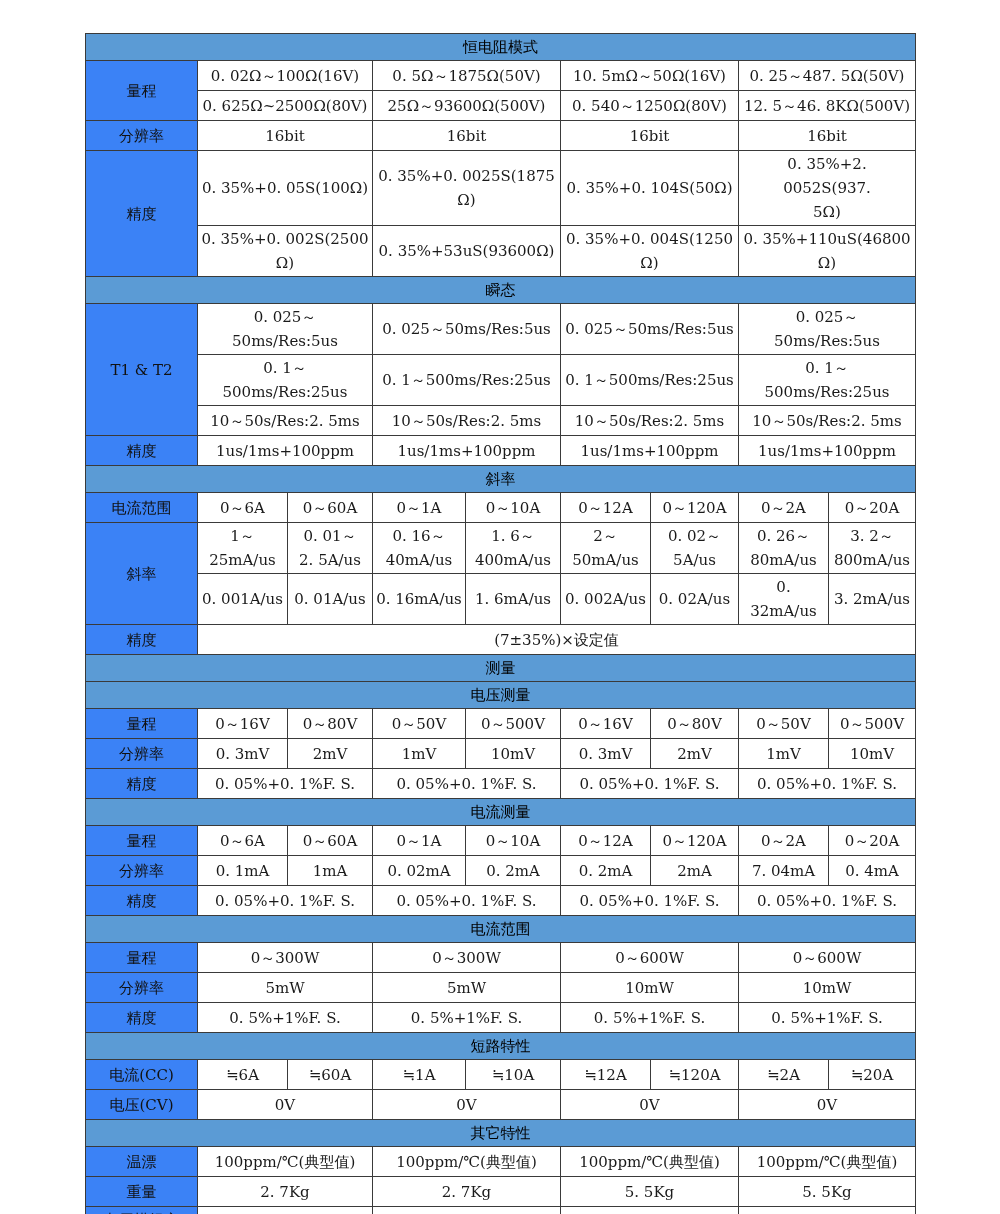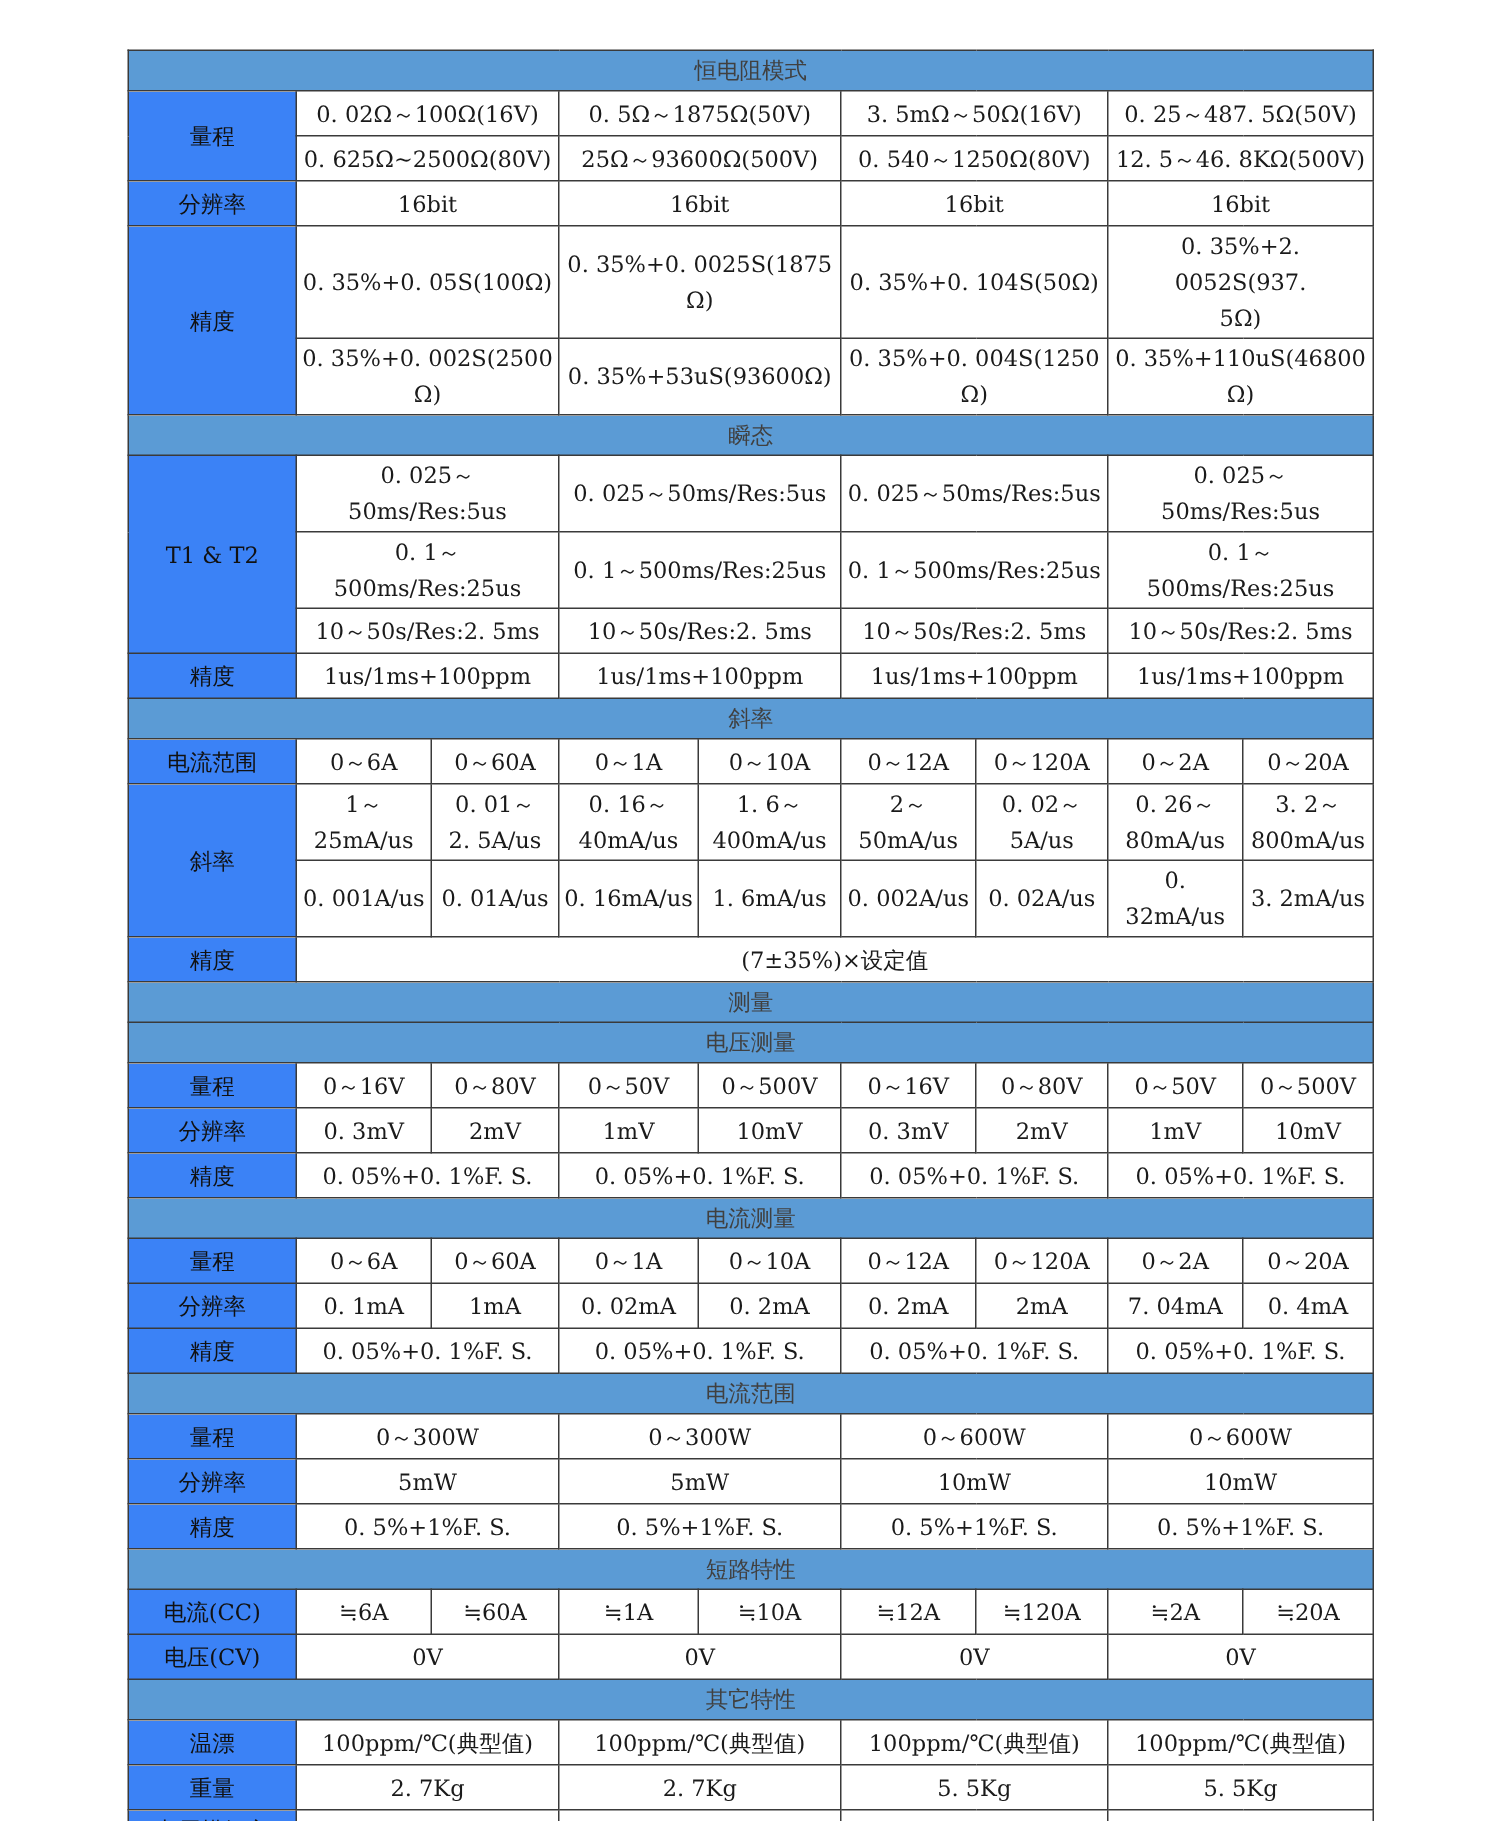--- a/index.html
+++ b/index.html
@@ -30,21 +30,21 @@
     padding: 1px 3px;
     line-height: 1.6;
     white-space: pre-line;
     overflow: hidden;
   }
   tr.data-row { height: 30px; }
   tr.section-row { height: 25px; }
   td.section-cell {
     background: #5b9bd5;
     text-align: center;
-    color: #404040;
+    color: #000000;
   }
   td.label-cell {
     background: #3b82f6;
     text-align: left;
     padding-left: 6px;
     color: #111111;
   }
   td.value-cell {
     background: #ffffff;
   }
@@ -66,21 +66,21 @@
       <col style="width:87px">
     </colgroup>
     <tbody>
         <tr class="section-row">
           <td colspan="9" class="section-cell">恒电阻模式</td>
         </tr>
         <tr class="data-row">
           <td class="label-cell" rowspan="2">量程</td>
           <td class="value-cell" colspan="2">0. 02Ω～100Ω(16V)</td>
           <td class="value-cell" colspan="2">0. 5Ω～1875Ω(50V)</td>
-          <td class="value-cell" colspan="2">3. 5mΩ～50Ω(16V)</td>
+          <td class="value-cell" colspan="2">10. 5mΩ～50Ω(16V)</td>
           <td class="value-cell" colspan="2">0. 25～487. 5Ω(50V)</td>
         </tr>
         <tr class="data-row">
           <td class="value-cell" colspan="2">0. 625Ω~2500Ω(80V)</td>
           <td class="value-cell" colspan="2">25Ω～93600Ω(500V)</td>
           <td class="value-cell" colspan="2">0. 540～1250Ω(80V)</td>
           <td class="value-cell" colspan="2">12. 5～46. 8KΩ(500V)</td>
         </tr>
         <tr class="data-row">
           <td class="label-cell">分辨率</td>

